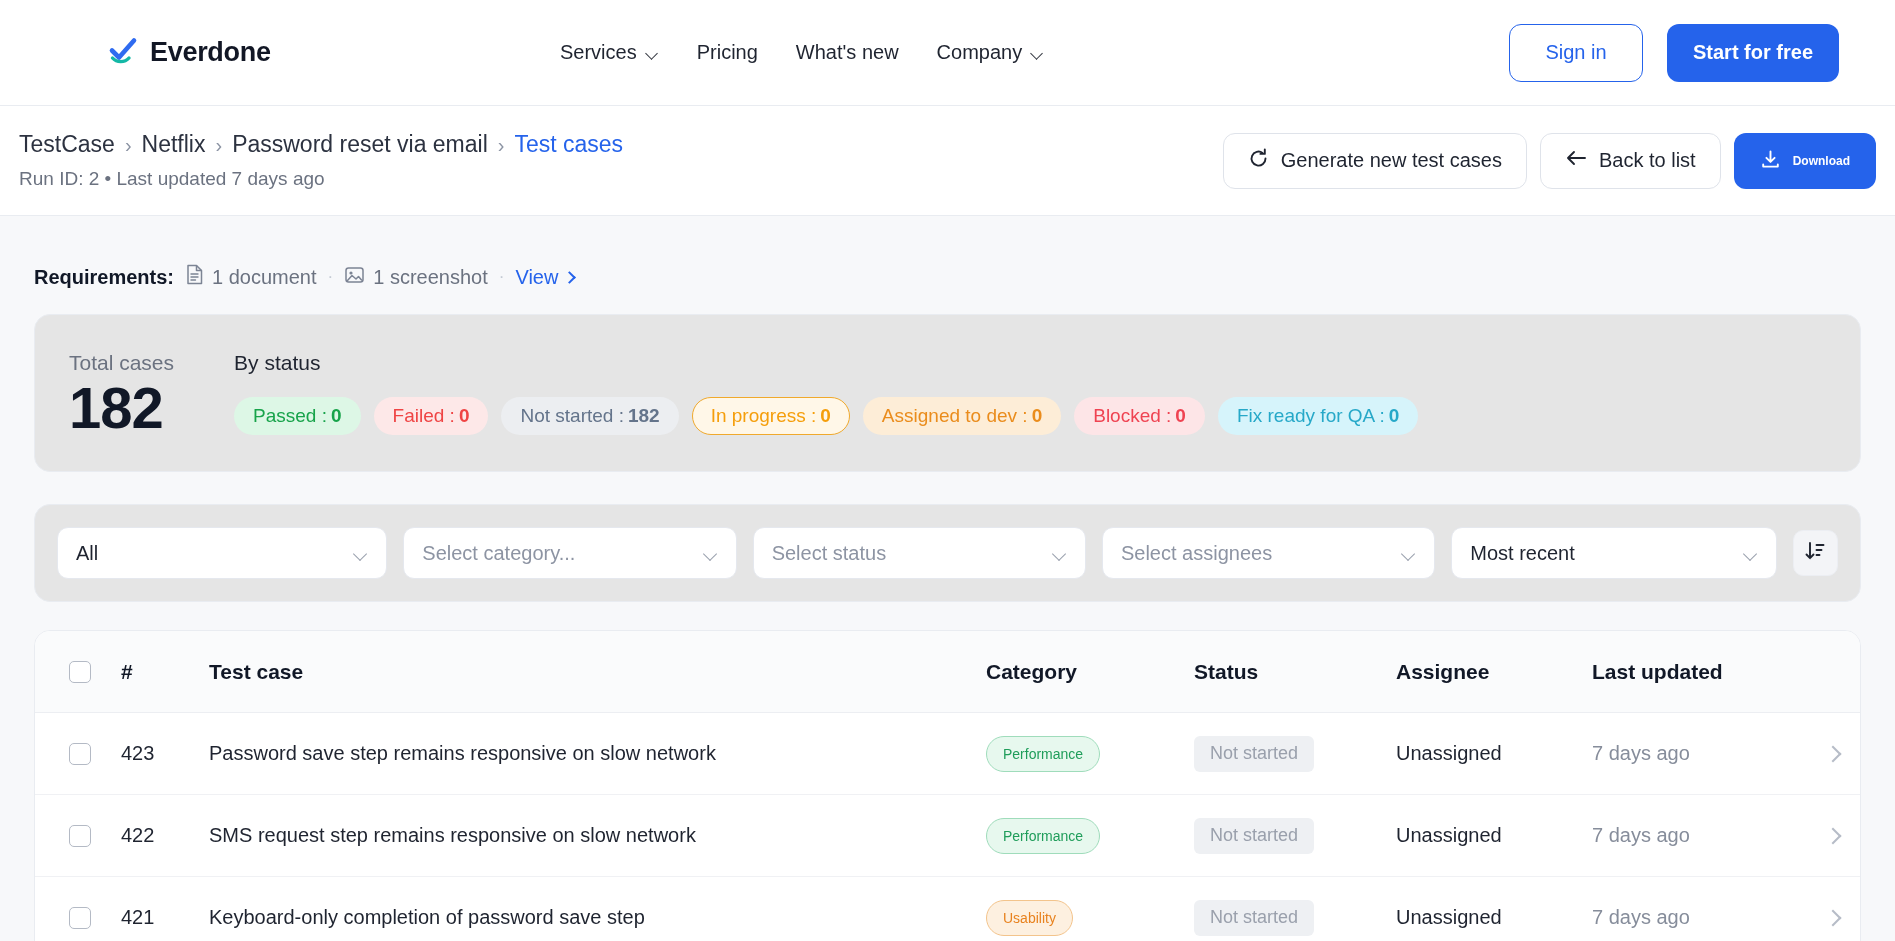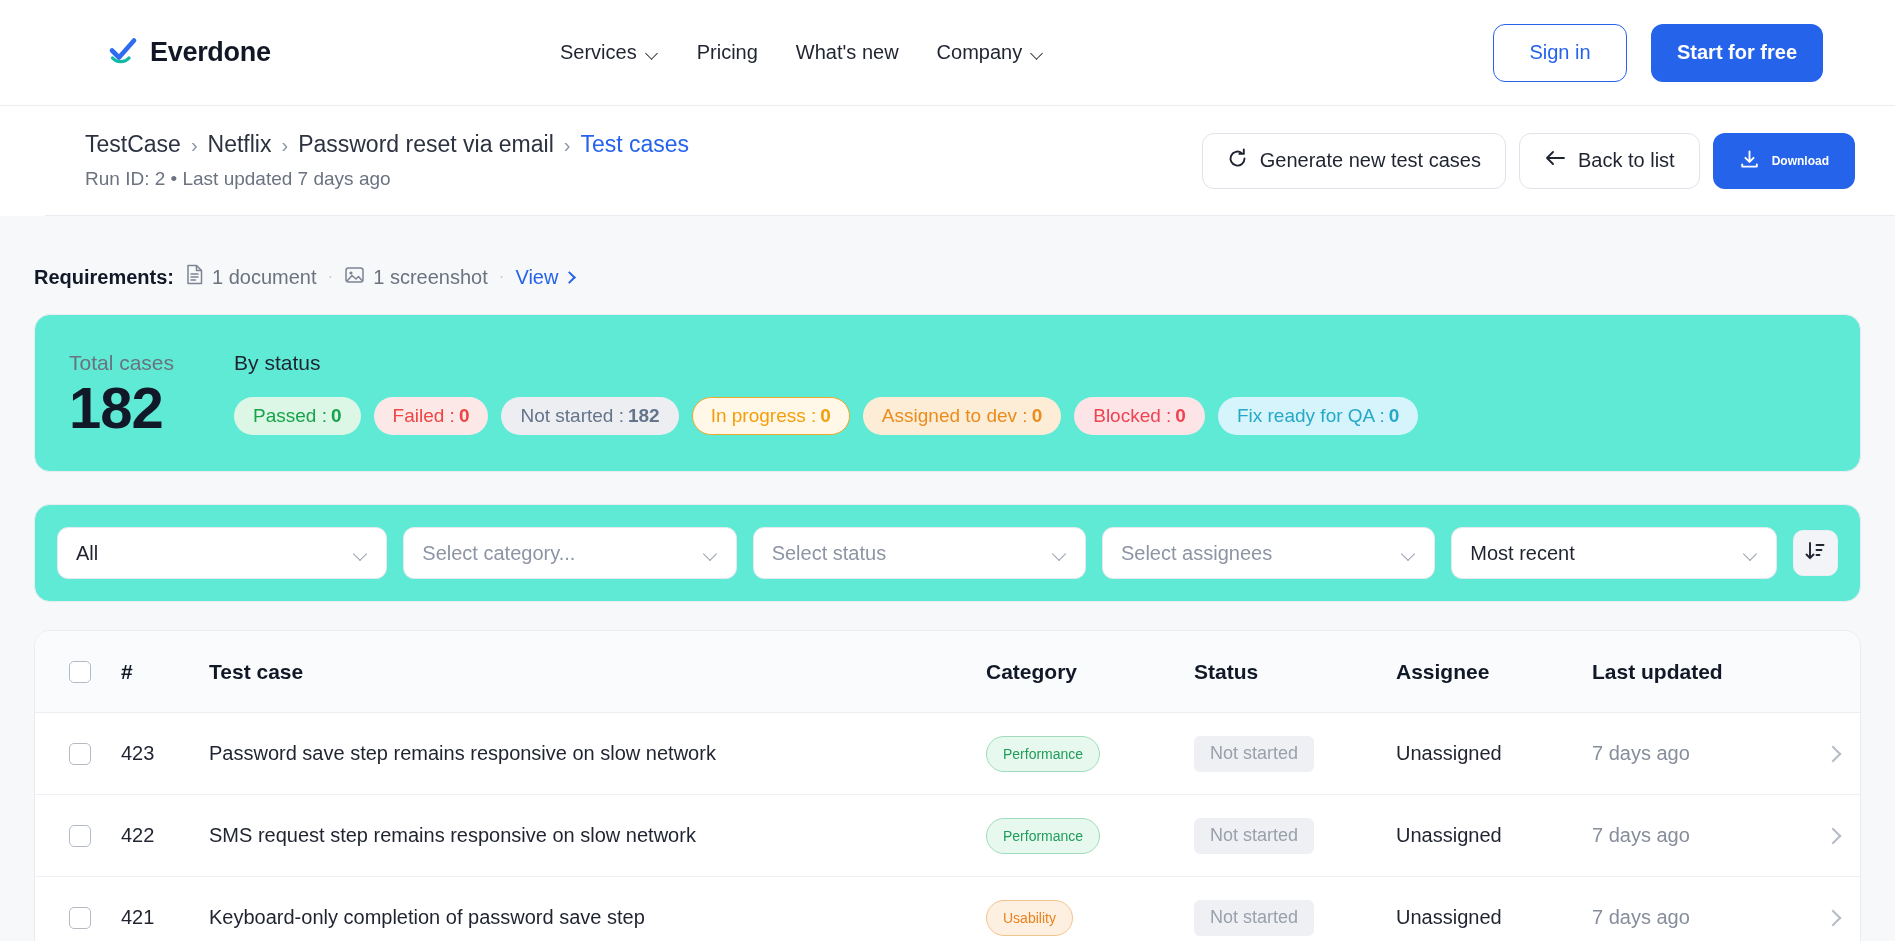--- a/index.html
+++ b/index.html
@@ -61,21 +61,21 @@
     content: "";
     position: absolute;
     left: 1px; top: 0px;
     width: 8px; height: 8px;
     border-right: 1.8px solid #30343d;
     border-bottom: 1.8px solid #30343d;
     transform: rotate(45deg);
   }
   .nav-actions {
     position: absolute;
-    right: 72px;
+    right: 56px;
     display: flex;
     align-items: center;
     gap: 24px;
   }
   .btn-signin {
     width: 134px; height: 58px;
     border: 1.5px solid #2563eb;
     border-radius: 12px;
     background: #ffffff;
     color: #2563eb;
@@ -94,25 +94,24 @@
     font-weight: bold;
     font-family: inherit;
     cursor: pointer;
   }
 
   
   .crumbbar {
     height: 110px;
     background: #ffffff;
     border-bottom: 1px solid #e9ecf1;
-    padding: 0 40px;
+    padding: 0 19px;
     display: flex;
     align-items: center;
     justify-content: space-between;
-    margin-left: 45px;
   }
   .crumbs {
     display: flex;
     align-items: baseline;
     gap: 10px;
     font-size: 23px;
     color: #2c3240;
     flex-wrap: nowrap;
   }
   .crumb { cursor: pointer; white-space: nowrap; }
@@ -189,21 +188,21 @@
   .req-view .arr {
     width: 9px; height: 9px;
     border-right: 2px solid #2563eb;
     border-top: 2px solid #2563eb;
     transform: rotate(45deg);
     display: inline-block;
   }
 
   
   .card {
-    background: #5eead4;
+    background: #e5e5e5;
     border: 1px solid #e9ecf1;
     border-radius: 16px;
   }
   .stats {
     display: flex;
     align-items: flex-start;
     padding: 36px 34px 40px 34px;
     gap: 60px;
     height: 158px;
   }

